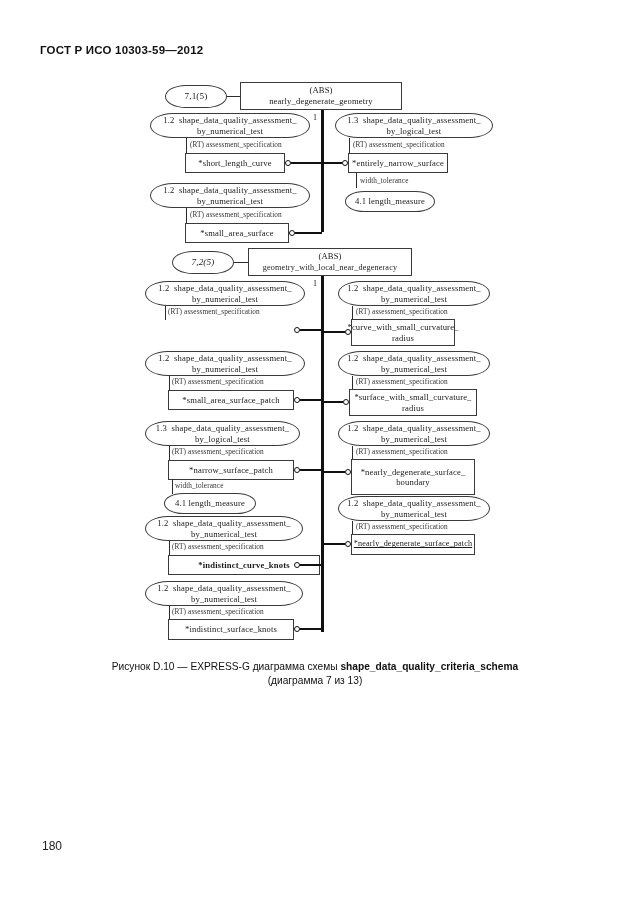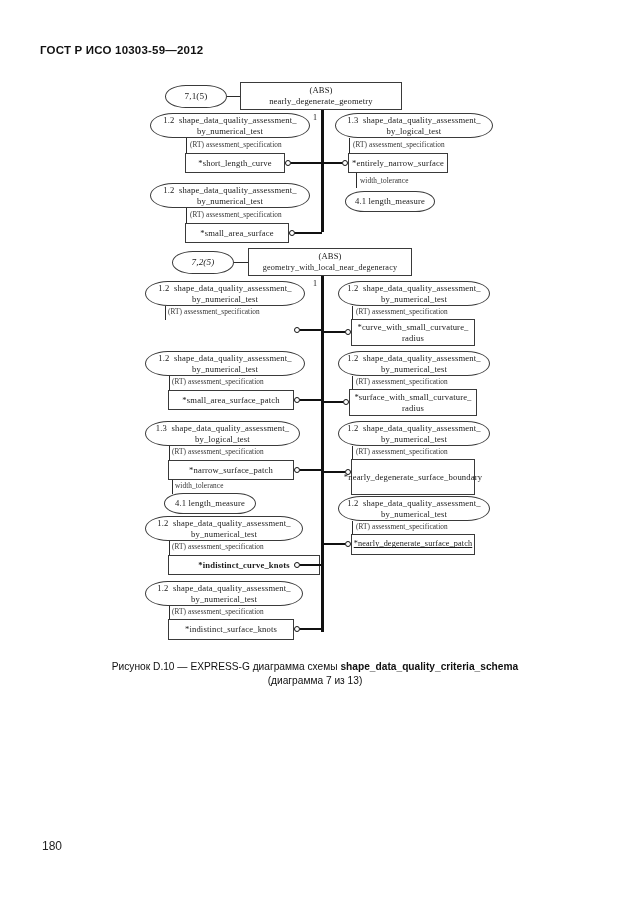--- a/index.html
+++ b/index.html
@@ -156,21 +156,21 @@
     <div class="ln v" style="left:165px;top:306px;height:14px;"></div>
     <div class="attrlabel" style="left:168px;top:307px;">(RT) assessment_specification</div>
     <div class="circ" style="left:294px;top:327px;"></div>
     <div class="ln thick-h" style="left:300px;top:328.5px;width:22px;"></div>
 
     <div class="node oval" style="left:338px;top:281px;width:152px;height:25px;">
       <span><span>1.2</span>&nbsp;&nbsp;<span>shape_data_quality_assessment_</span><br><span>by_numerical_test</span></span>
     </div>
     <div class="ln v" style="left:352px;top:306px;height:13px;"></div>
     <div class="attrlabel" style="left:356px;top:307px;">(RT) assessment_specification</div>
-    <div class="node entity" style="left:351px;top:319px;width:124px;height:27px;flex-direction:column;">
+    <div class="node entity" style="left:351px;top:319px;width:104px;height:27px;flex-direction:column;">
       <span>*curve_with_small_curvature_</span>
       <span>radius</span>
     </div>
     <div class="circ" style="left:345px;top:329px;"></div>
     <div class="ln thick-h" style="left:321px;top:330.5px;width:24px;"></div>
 
     <div class="node oval" style="left:145px;top:351px;width:160px;height:25px;">
       <span><span>1.2</span>&nbsp;&nbsp;<span>shape_data_quality_assessment_</span><br><span>by_numerical_test</span></span>
     </div>
     <div class="ln v" style="left:169px;top:376px;height:14px;"></div>
@@ -202,21 +202,21 @@
 
     <div class="ln v" style="left:172px;top:480px;height:14px;"></div>
     <div class="attrlabel" style="left:175px;top:481px;">width_tolerance</div>
     <div class="node oval" style="left:164px;top:493px;width:92px;height:21px;">4.1  length_measure</div>
 
     <div class="node oval" style="left:338px;top:421px;width:152px;height:25px;">
       <span><span>1.2</span>&nbsp;&nbsp;<span>shape_data_quality_assessment_</span><br><span>by_numerical_test</span></span>
     </div>
     <div class="ln v" style="left:352px;top:446px;height:13px;"></div>
     <div class="attrlabel" style="left:356px;top:447px;">(RT) assessment_specification</div>
-    <div class="node entity" style="left:351px;top:459px;width:124px;height:36px;">
+    <div class="node entity" style="left:351px;top:459px;width:124px;height:36px;flex-direction:column;">
       <span>*nearly_degenerate_surface_</span>
       <span>boundary</span>
     </div>
     <div class="circ" style="left:345px;top:469px;"></div>
     <div class="ln thick-h" style="left:321px;top:470.5px;width:24px;"></div>
 
     <div class="node oval" style="left:145px;top:516px;width:158px;height:25px;">
       <span><span>1.2</span>&nbsp;&nbsp;<span>shape_data_quality_assessment_</span><br><span>by_numerical_test</span></span>
     </div>
     <div class="ln v" style="left:169px;top:541px;height:14px;"></div>

